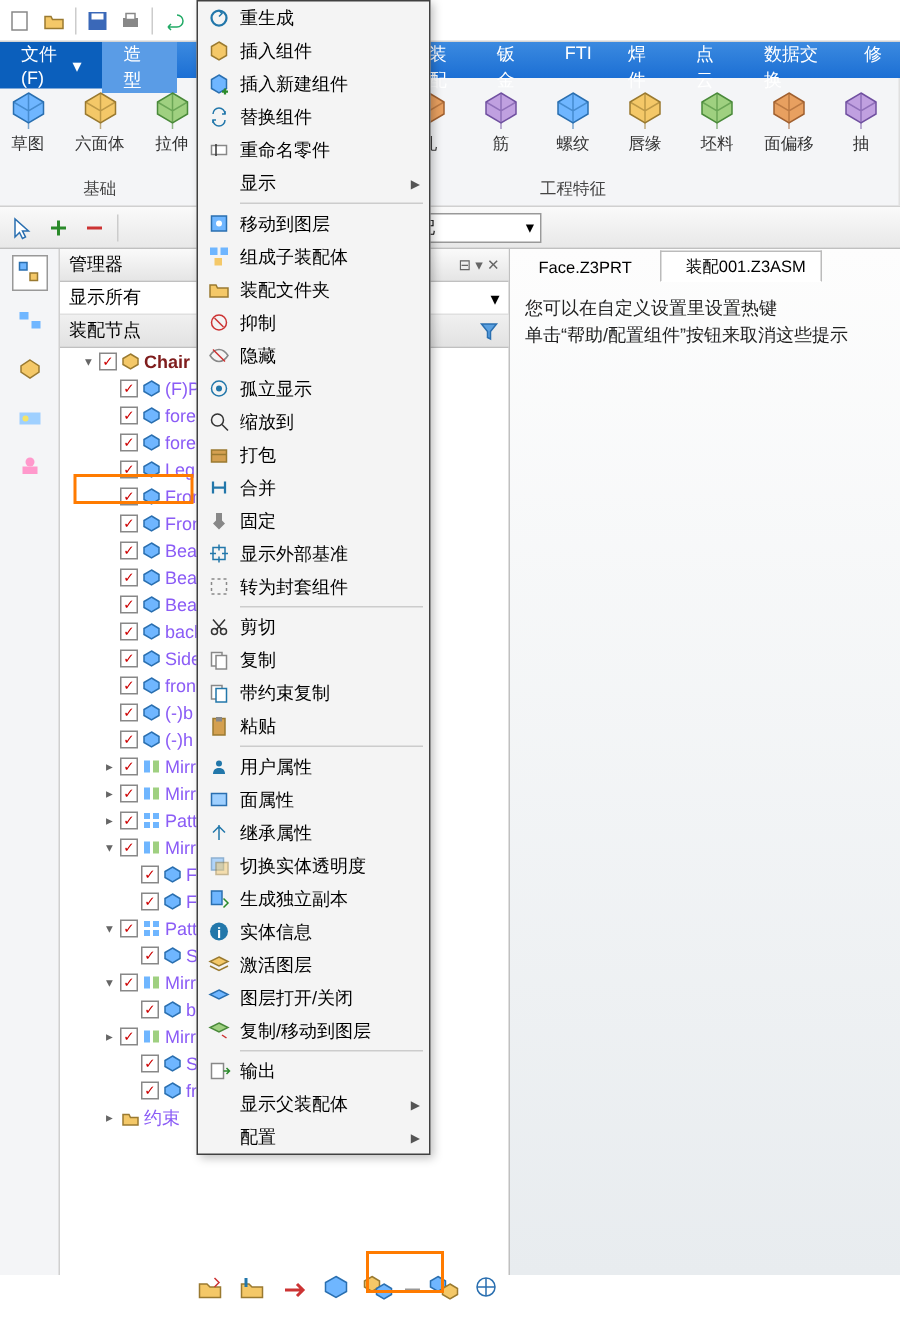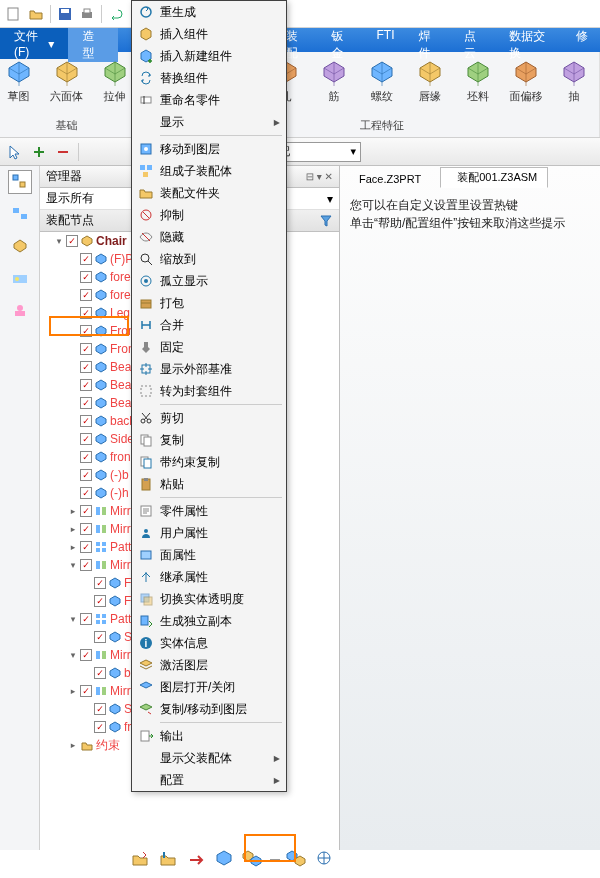--- a/index.html
+++ b/index.html
@@ -36,21 +36,21 @@
 .mgr-title { height: 22px; background: linear-gradient(#fafafa,#e5e5e5); border-bottom: 1px solid #c0c0c0; padding: 0 6px; display: flex; align-items: center; justify-content: space-between; font-size: 12px; }
 .mgr-row { height: 22px; border-bottom: 1px solid #e0e0e0; display: flex; align-items: center; padding: 0 6px; font-size: 12px; }
 .mgr-header { height: 22px; background: linear-gradient(#f0f0f0,#e2e2e2); border-bottom: 1px solid #c0c0c0; padding: 0 6px; font-size: 12px; display: flex; align-items: center; }
 .tree { flex: 1; overflow: auto; font-size: 12px; }
 .tree-row { height: 18px; display: flex; align-items: center; padding-left: 14px; gap: 2px; white-space: nowrap; }
 .tree-row.d1 { padding-left: 28px; }
 .tree-row.d2 { padding-left: 42px; }
 .tw { width: 10px; display: inline-flex; justify-content: center; color: #666; font-size: 9px; cursor: pointer; }
 .chk { width: 12px; height: 12px; border: 1px solid #888; display: inline-flex; align-items: center; justify-content: center; font-size: 9px; color: #c00; background: #fff; }
 .part-icon { width: 14px; height: 14px; display: inline-flex; align-items: center; justify-content: center; }
-.tree-label { color: #ef4444; }
+.tree-label { color: #8b5cf6; }
 .tree-row.root .tree-label { color: #7f1d1d; font-weight: bold; }
 .hl { position: absolute; border: 2px solid #ff7b00; pointer-events: none; }
 .hl1 { left: 49px; top: 316px; width: 80px; height: 20px; }
 .hl2 { left: 244px; top: 834px; width: 52px; height: 28px; }
 
 .rightpane { flex: 1; background: linear-gradient(#fdfdfd,#e8ecef); display: flex; flex-direction: column; }
 .tabrow { height: 22px; display: flex; align-items: flex-end; padding-left: 8px; gap: 8px; }
 .doc-tab { padding: 2px 10px; font-size: 11px; border: 1px solid transparent; }
 .doc-tab.active { background: #fff; border: 1px solid #bbb; border-bottom: 1px solid #fff; padding-left: 16px; }
 .hint { padding: 8px 10px; font-size: 12px; line-height: 18px; color: #222; }
@@ -778,34 +778,34 @@
         <svg width="16" height="16">
           <path d="M2 8c2-3 4-4 6-4s4 1 6 4c-2 3-4 4-6 4s-4-1-6-4z" fill="none" stroke="#888"></path>
           <path d="M4 4l8 8" stroke="#c33"></path>
         </svg>
       </span>
       <span class="ctx-label">隐藏</span>
     </div>
     <div class="ctx-item">
       <span class="ctx-icon">
         <svg width="16" height="16">
+          <circle cx="8" cy="8" r="5" fill="none" stroke="#27a"></circle>
+          <circle cx="8" cy="8" r="2" fill="#27a"></circle>
+        </svg>
+      </span>
+      <span class="ctx-label">孤立显示</span>
+    </div>
+    <div class="ctx-item">
+      <span class="ctx-icon">
+        <svg width="16" height="16">
           <circle cx="7" cy="7" r="4" fill="none" stroke="#333"></circle>
           <path d="M10 10l4 4" stroke="#333"></path>
         </svg>
       </span>
       <span class="ctx-label">缩放到</span>
-    </div>
-    <div class="ctx-item">
-      <span class="ctx-icon">
-        <svg width="16" height="16">
-          <circle cx="8" cy="8" r="5" fill="none" stroke="#27a"></circle>
-          <circle cx="8" cy="8" r="2" fill="#27a"></circle>
-        </svg>
-      </span>
-      <span class="ctx-label">孤立显示</span>
     </div>
     <div class="ctx-item">
       <span class="ctx-icon">
         <svg width="16" height="16">
           <rect x="3" y="5" width="10" height="8" fill="#d4a050" stroke="#9a7a30"></rect>
           <path d="M3 8h10" stroke="#9a7a30"></path>
         </svg>
       </span>
       <span class="ctx-label">打包</span>
     </div>
@@ -877,29 +877,20 @@
           <rect x="4" y="3" width="8" height="11" fill="#d4a050" stroke="#9a7a30"></rect>
           <rect x="6" y="2" width="4" height="3" fill="#888"></rect>
         </svg>
       </span>
       <span class="ctx-label">粘贴</span>
     </div>
     <div class="ctx-sep"></div>
     <div class="ctx-item">
       <span class="ctx-icon">
         <svg width="16" height="16">
-          <rect x="3" y="3" width="10" height="10" fill="#fff" stroke="#888"></rect>
-          <path d="M5 6h6M5 8h6M5 10h4" stroke="#888"></path>
-        </svg>
-      </span>
-      <span class="ctx-label">零件属性</span>
-    </div>
-    <div class="ctx-item">
-      <span class="ctx-icon">
-        <svg width="16" height="16">
           <circle cx="8" cy="6" r="2" fill="#27a"></circle>
           <path d="M4 13c0-3 2-4 4-4s4 1 4 4" fill="#27a"></path>
         </svg>
       </span>
       <span class="ctx-label">用户属性</span>
     </div>
     <div class="ctx-item">
       <span class="ctx-icon">
         <svg width="16" height="16">
           <rect x="3" y="4" width="10" height="8" fill="#9fd0ff" stroke="#2a6fb0"></rect>

